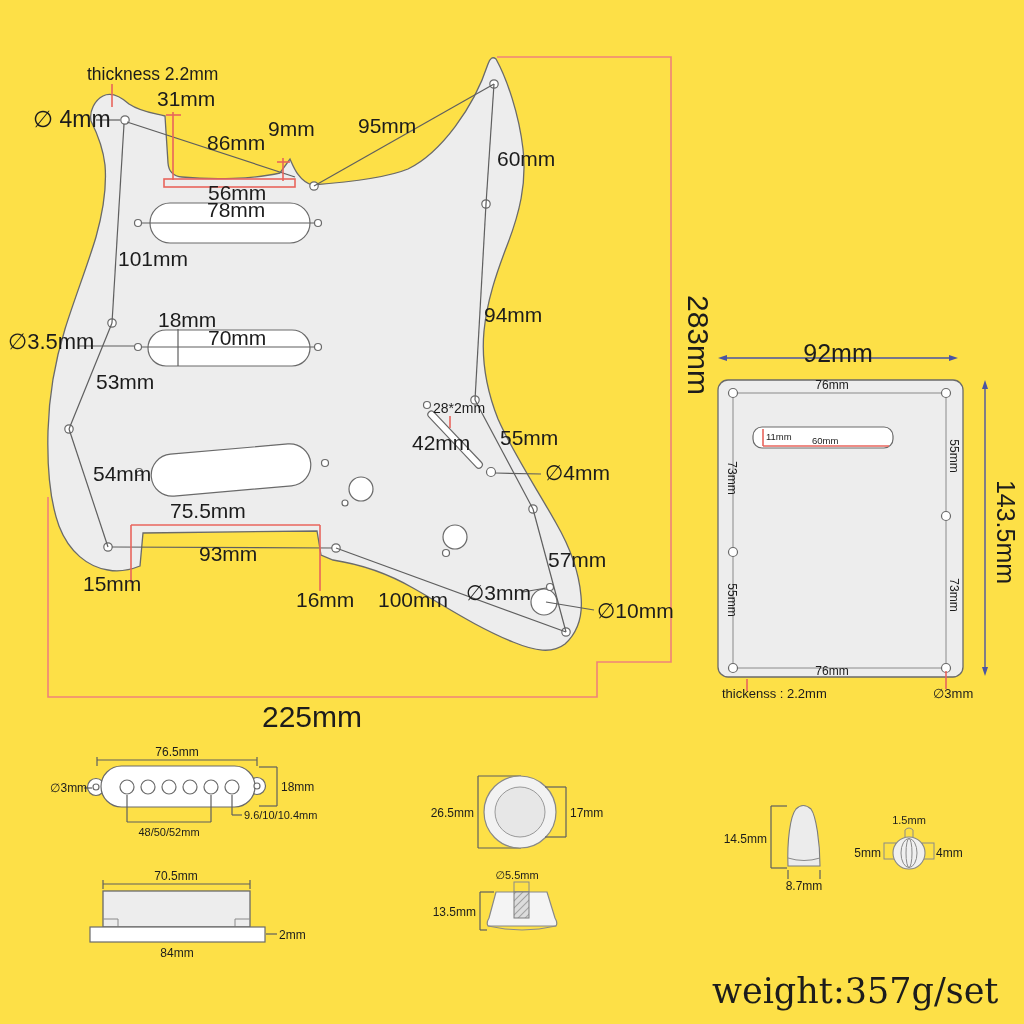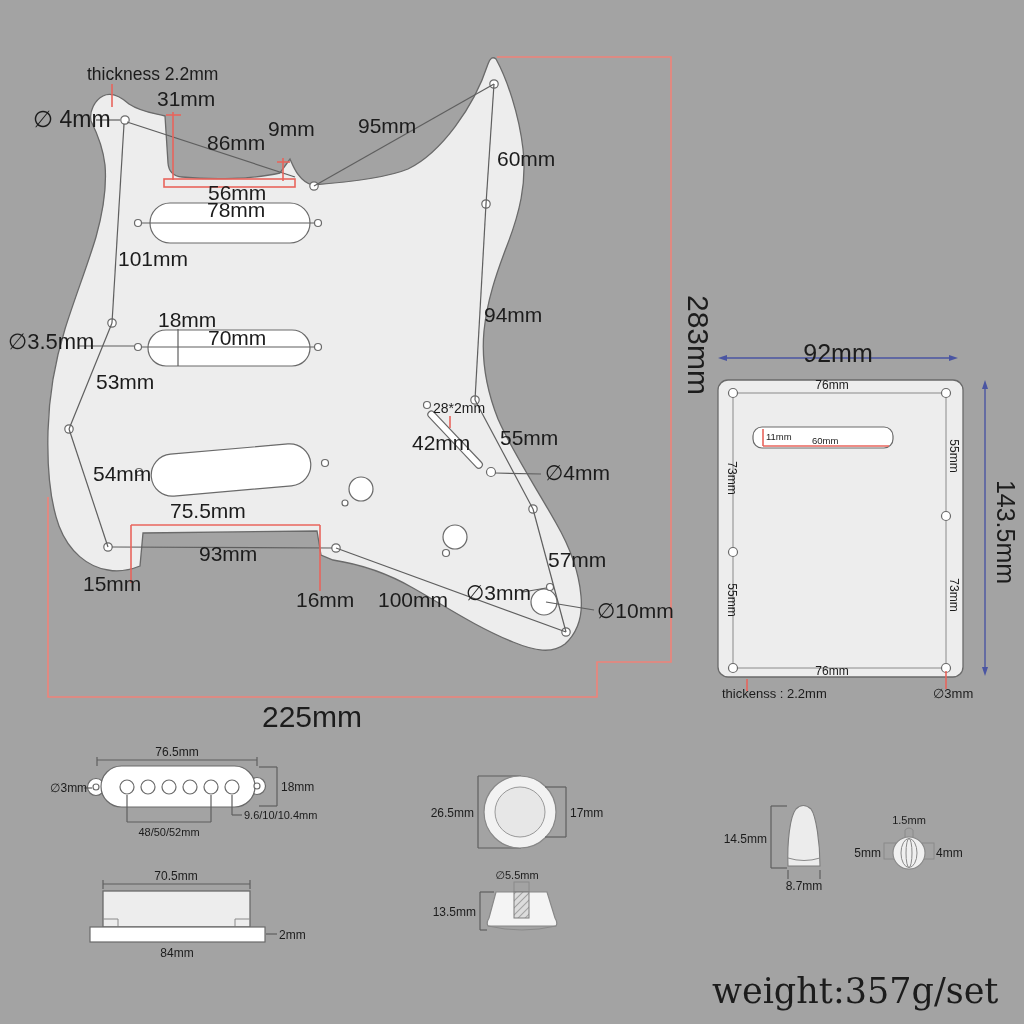--- a/index.html
+++ b/index.html
@@ -1,16 +1,16 @@
 <!DOCTYPE html>
 <html><head>
 <meta charset="utf-8">
 <style>
   html,body{margin:0;padding:0;background:#fff;}
-  #stage{position:relative;width:1024px;height:1024px;background:#a3a3a3;overflow:hidden;}
+  #stage{position:relative;width:1024px;height:1024px;background:#fde047;overflow:hidden;}
   svg{position:absolute;left:0;top:0;}
   svg text{font-family:"Liberation Sans",sans-serif;fill:#1c1c1c;}
   .ln{stroke:#5f5f5f;stroke-width:1.2;fill:none;}
   .thin{stroke:#8a8a8a;stroke-width:1;fill:none;}
   .shape{fill:#ededed;stroke:#6a6a6a;stroke-width:1.3;}
   .cut{fill:#ffffff;stroke:#6a6a6a;stroke-width:1.2;}
   .hole{fill:#ffffff;stroke:#6a6a6a;stroke-width:1.2;}
   .red{stroke:#e8645c;stroke-width:1.6;fill:none;}
   .redbox{stroke:#ef8379;stroke-width:1.6;fill:none;}
   .blue{stroke:#4a55a2;stroke-width:1.4;fill:none;}

